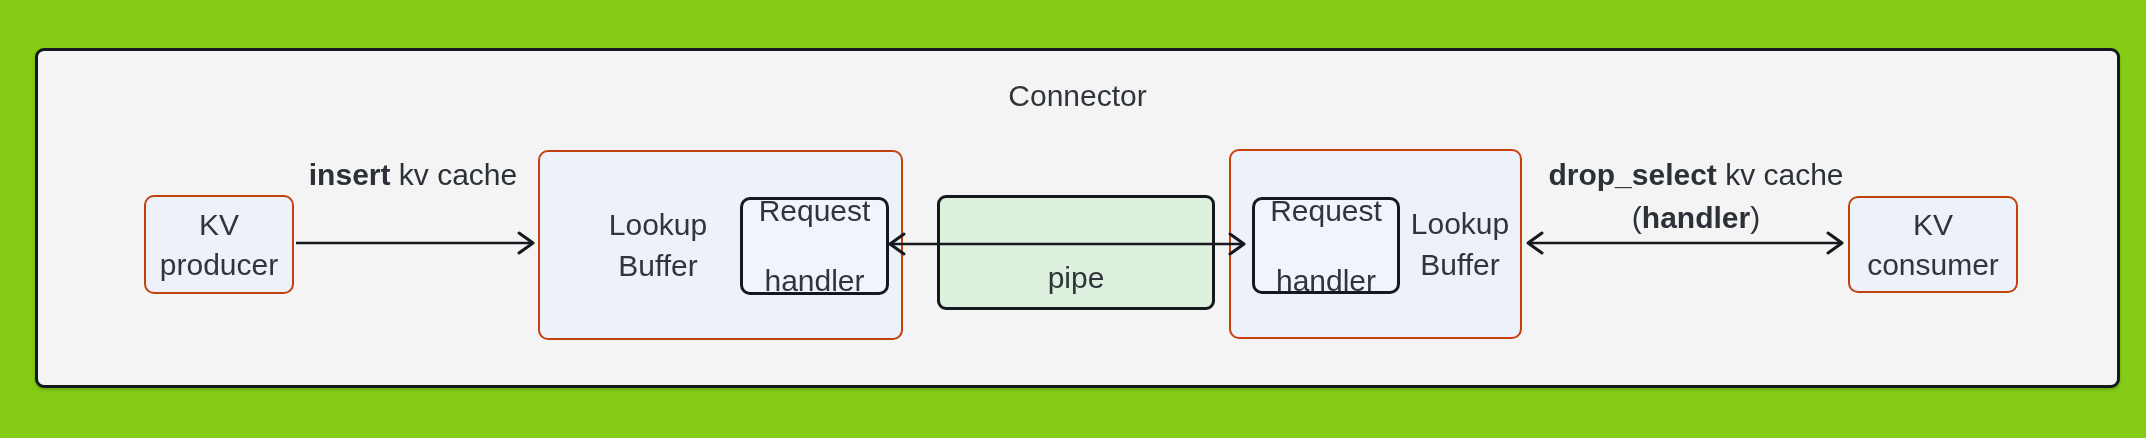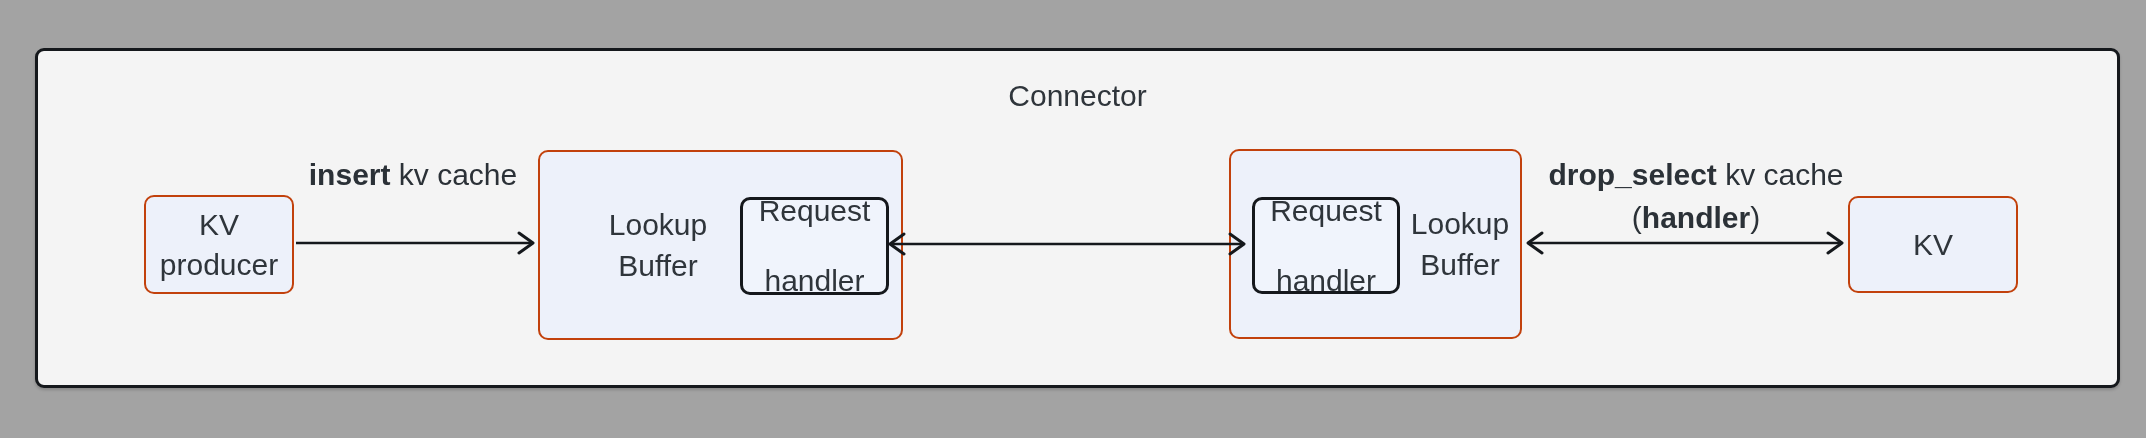--- a/index.html
+++ b/index.html
@@ -1,21 +1,21 @@
 <!DOCTYPE html>
 <html><head>
 <meta charset="utf-8">
 <style>
   * { margin: 0; padding: 0; box-sizing: border-box; }
   html, body { background: #ffffff; }
   .canvas {
     position: relative;
     width: 2146px;
     height: 438px;
-    background: #a3a3a3;
+    background: #84cc16;
     font-family: "Liberation Sans", "DejaVu Sans", sans-serif;
     color: #2f353b;
     overflow: hidden;
   }
   .container {
     position: absolute;
     left: 35px; top: 48px;
     width: 2085px; height: 340px;
     background: #f4f4f4;
     border: 3px solid #15181c;
@@ -131,34 +131,38 @@
     <div class="lookup-label">
       <span>Lookup</span>
       <span>Buffer</span>
     </div>
     <div class="node-handler">
       <span>Request</span>
       <span>handler</span>
     </div>
   </div>
 
+  <div class="node-pipe">
+    <div class="pipe-label">pipe</div>
+  </div>
 
   <div class="node node-lookup-right">
     <div class="node-handler">
       <span>Request</span>
       <span>handler</span>
     </div>
     <div class="lookup-label">
       <span>Lookup</span>
       <span>Buffer</span>
     </div>
   </div>
 
   <div class="node node-kv-consumer">
     <span>KV</span>
+    <span>consumer</span>
   </div>
 
   <div class="edge-label edge-label-insert">
     <div><b>insert</b><span> kv cache</span></div>
   </div>
 
   <div class="edge-label edge-label-drop">
     <div><b>drop_select</b><span> kv cache</span></div>
     <div><span>(</span><b>handler</b><span>)</span></div>
   </div>

